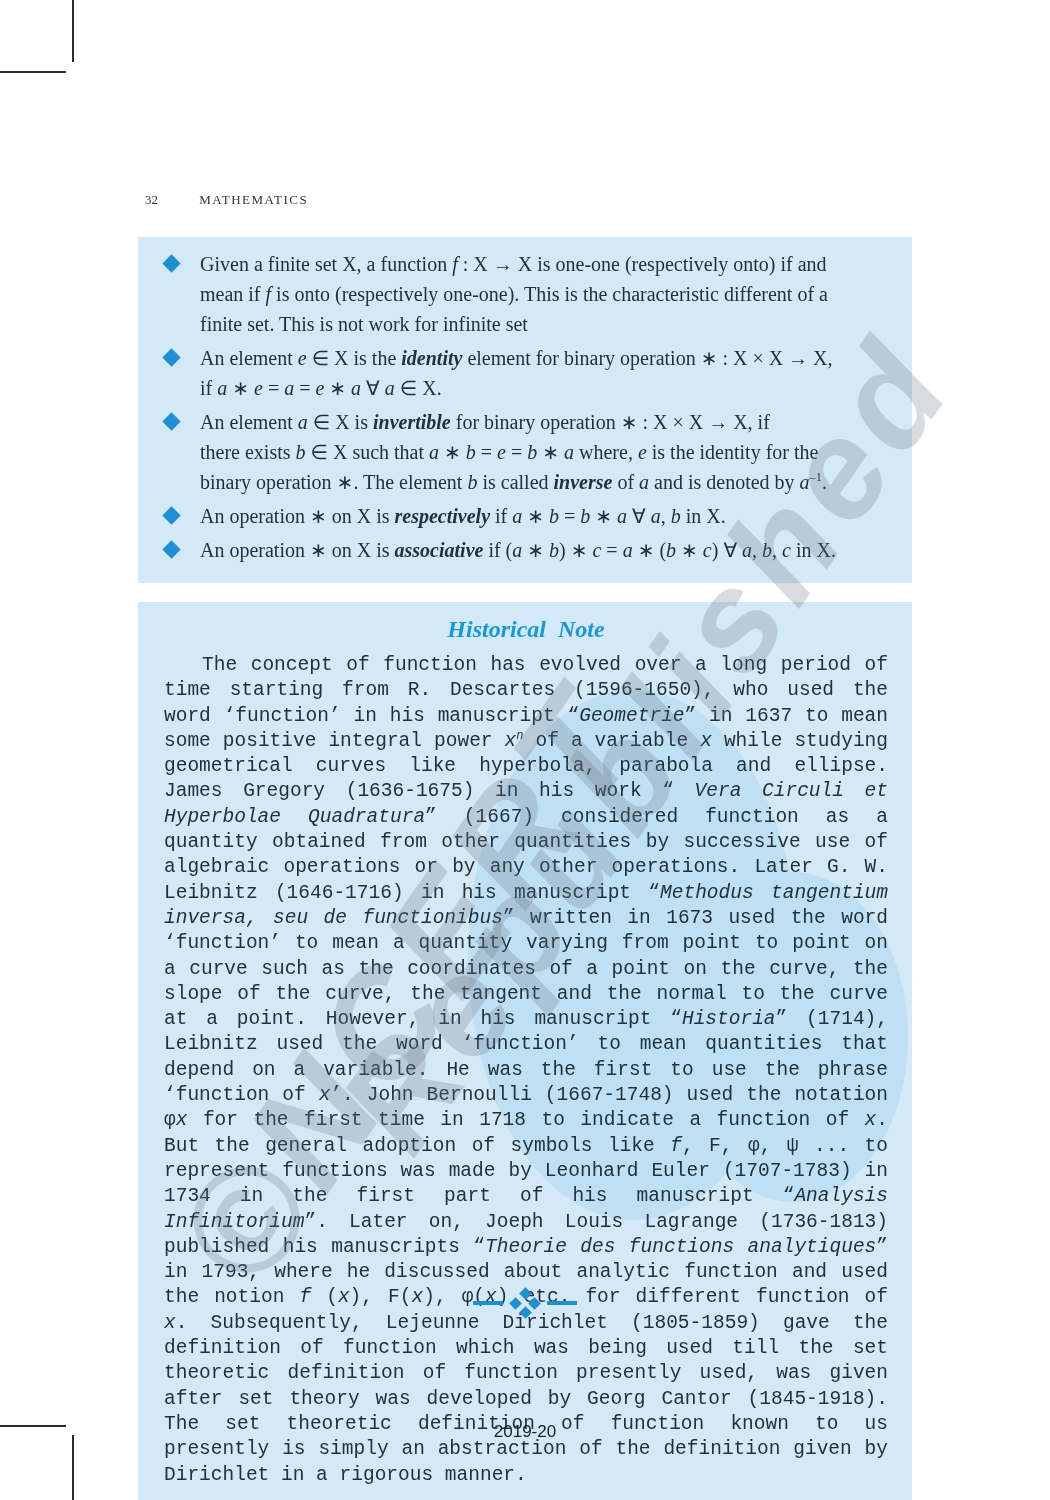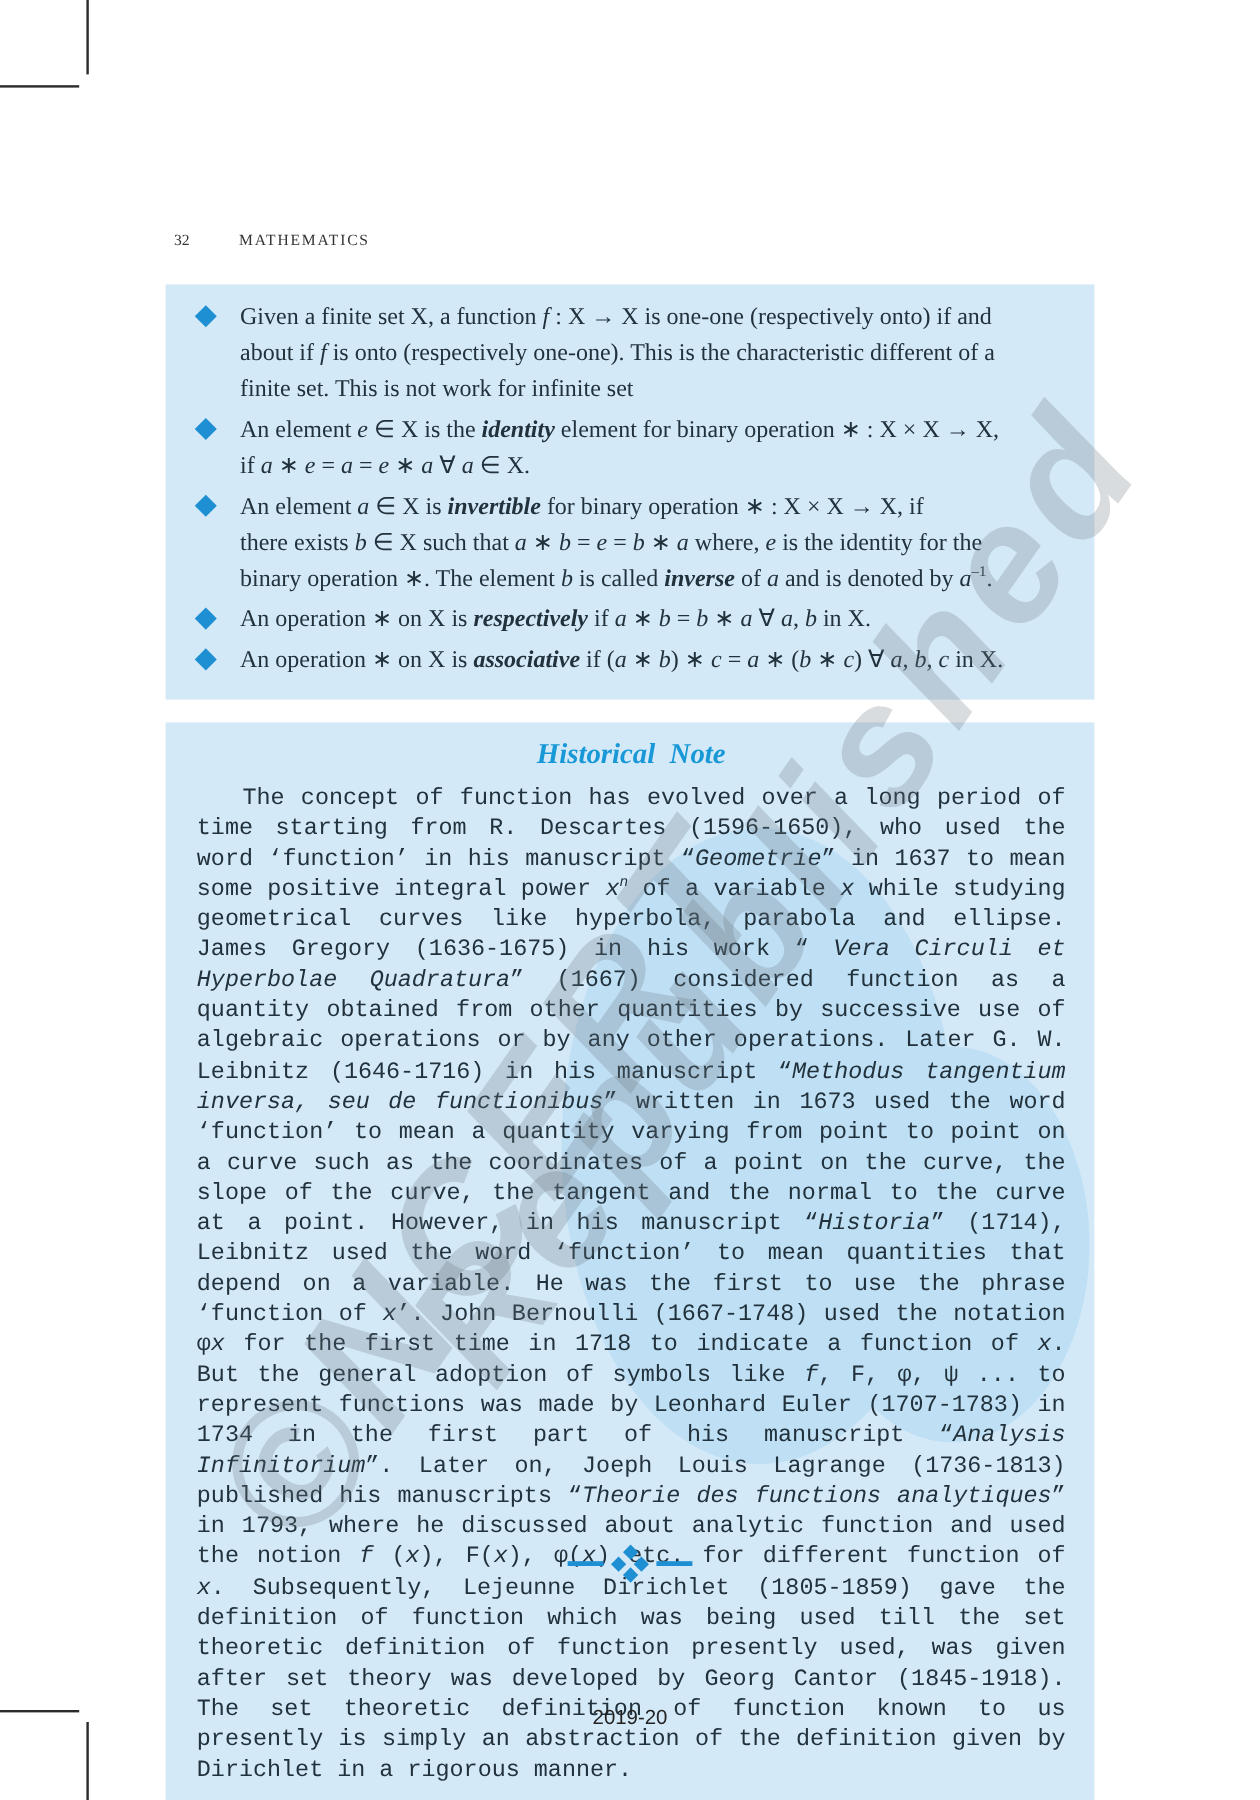--- a/index.html
+++ b/index.html
@@ -85,21 +85,21 @@
   <span class="pgnum">32</span>
   <span class="booktitle">MATHEMATICS</span>
 </div>
 
 <div class="wm wm1">©NCERT</div>
 <div class="wm wm2">Republished</div>
 
 <div class="summary-box">
   <div class="bullet">
     <span class="diamond"></span>
-    <div class="bullet-text"><span>Given a finite set X, a function </span><span class="seg-i">f</span><span> : X → X is one-one (respectively onto) if and</span><br><span>about if </span><span class="seg-i">f</span><span> is onto (respectively one-one). This is the characteristic different of a</span><br><span>finite set. This is not work for infinite set</span></div>
+    <div class="bullet-text"><span>Given a finite set X, a function </span><span class="seg-i">f</span><span> : X → X is one-one (respectively onto) if and</span><br><span>mean if </span><span class="seg-i">f</span><span> is onto (respectively one-one). This is the characteristic different of a</span><br><span>finite set. This is not work for infinite set</span></div>
   </div>
   <div class="bullet">
     <span class="diamond"></span>
     <div class="bullet-text"><span>An element </span><span class="seg-i">e</span><span> ∈ X is the </span><span class="seg-bi">identity</span><span> element for binary operation ∗ : X × X → X,</span><br><span>if </span><span class="seg-i">a</span><span> ∗ </span><span class="seg-i">e</span><span> = </span><span class="seg-i">a</span><span> = </span><span class="seg-i">e</span><span> ∗ </span><span class="seg-i">a</span><span> ∀ </span><span class="seg-i">a</span><span> ∈ X.</span></div>
   </div>
   <div class="bullet">
     <span class="diamond"></span>
     <div class="bullet-text"><span>An element </span><span class="seg-i">a</span><span> ∈ X is </span><span class="seg-bi">invertible</span><span> for binary operation ∗ : X × X → X,  if</span><br><span>there exists </span><span class="seg-i">b</span><span> ∈ X such that </span><span class="seg-i">a</span><span> ∗ </span><span class="seg-i">b</span><span> = </span><span class="seg-i">e</span><span> = </span><span class="seg-i">b</span><span> ∗ </span><span class="seg-i">a</span><span> where, </span><span class="seg-i">e</span><span> is the identity for the</span><br><span>binary operation ∗. The element </span><span class="seg-i">b</span><span> is called </span><span class="seg-bi">inverse</span><span> of </span><span class="seg-i">a</span><span> and is denoted by </span><span class="seg-i">a</span><span class="seg-sup">–1</span><span>.</span></div>
   </div>
   <div class="bullet">

